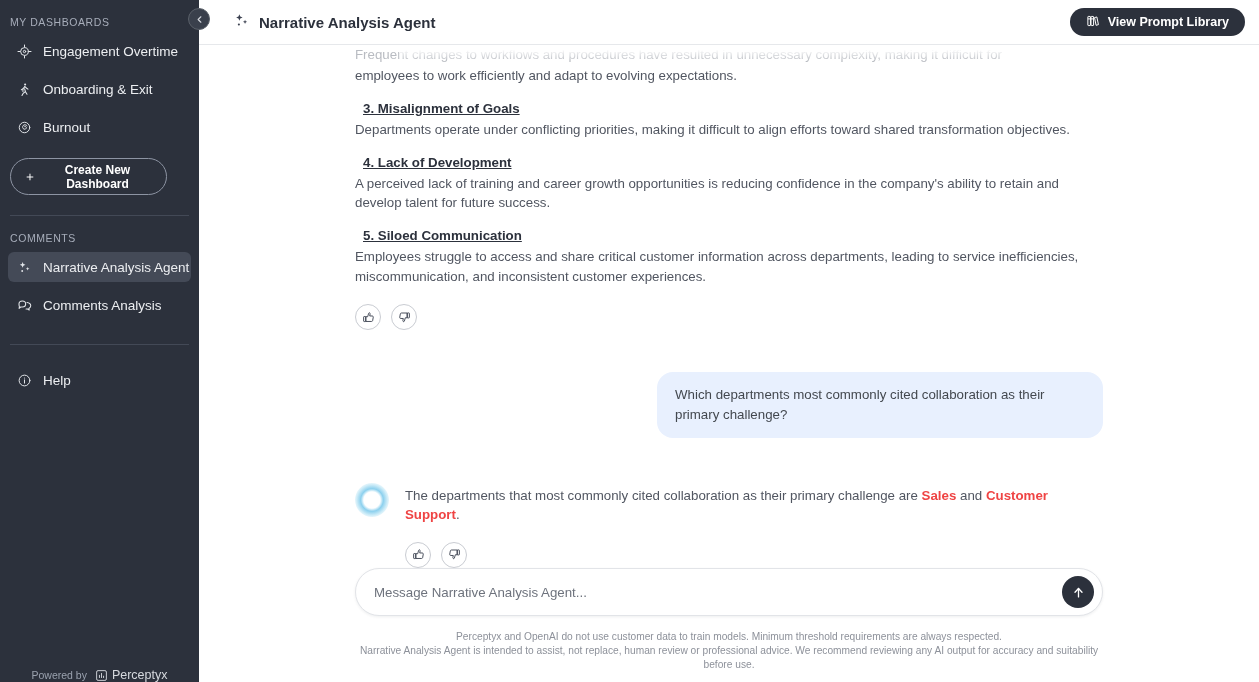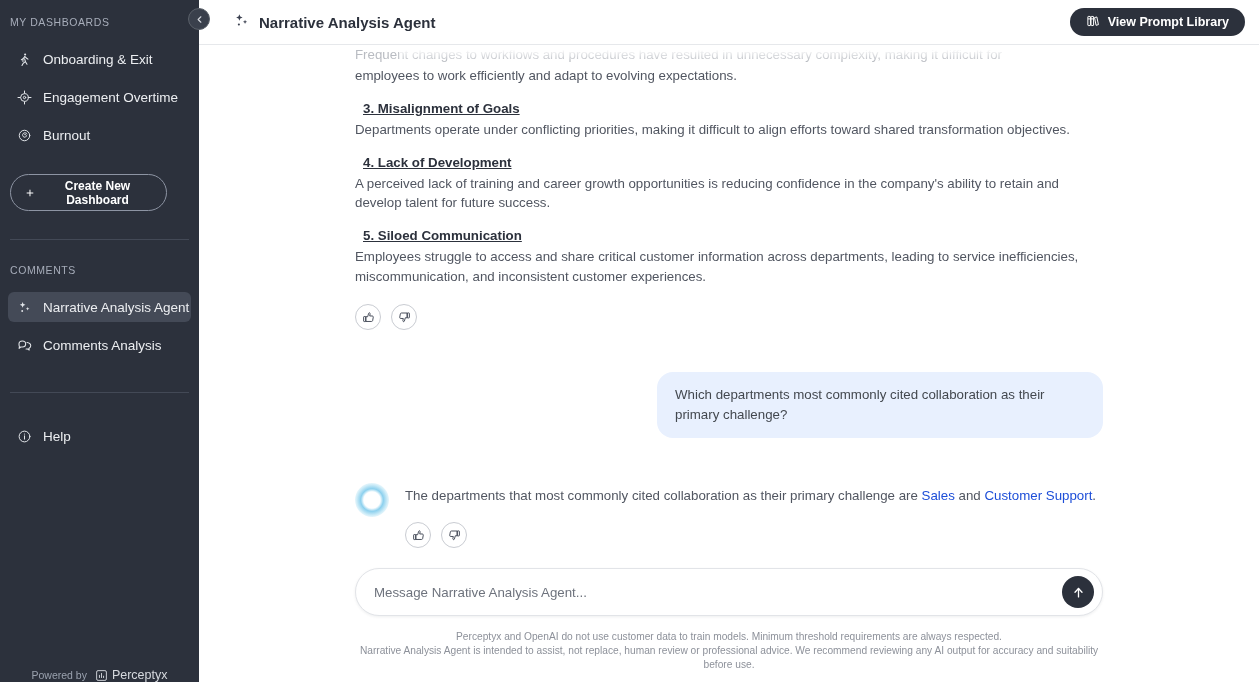--- a/index.html
+++ b/index.html
@@ -12,21 +12,20 @@
   .app { display: flex; width: 1259px; height: 682px; position: relative; }
 
   
   .sidebar {
     width: 199px; height: 682px;
     background: #2c313c;
     color: #e8eaed;
     display: flex; flex-direction: column;
     position: relative;
     flex: 0 0 199px;
-    gap: 8px;
   }
   .section-label {
     font-size: 10.5px; letter-spacing: .055em;
     color: #a7adba; text-transform: uppercase;
     padding: 16px 0 4px 10px;
   }
   .nav-list { display: flex; flex-direction: column; padding: 0 8px; }
   .nav-item {
     display: flex; align-items: center; gap: 10px;
     height: 30px; padding: 0 8px; margin: 4px 0;
@@ -109,21 +108,21 @@
 
   .assistant-row { display: flex; gap: 16px; margin-top: 48px; align-items: flex-start; }
   .avatar {
     width: 34px; height: 34px; flex: 0 0 34px; margin-top: -3px;
     border-radius: 50%;
     background:
       radial-gradient(circle at 50% 50%, #ffffff 0 28%, rgba(255,255,255,.9) 34%, rgba(120,200,235,.85) 47%, rgba(150,215,240,.45) 64%, rgba(255,255,255,0) 78%);
   }
   .assistant-body { flex: 1; }
   .assistant-body p { color: #515661; font-size: 13.3px; line-height: 19.4px; }
-  .assistant-body b { color: #1d4ed8; font-weight: 400; }
+  .assistant-body b { color: #ef4444; font-weight: 700; }
 
   
   .composer-wrap { padding: 0 0 10px 0; background: #fff; }
   .composer {
     width: 748px; margin: 0 auto; height: 48px;
     border: 1px solid #e2e4e8; border-radius: 26px; background: #fff;
     display: flex; align-items: center; padding: 0 8px 0 18px;
     box-shadow: 0 1px 3px rgba(20,25,40,.07);
   }
   .composer input {
@@ -151,43 +150,43 @@
       <svg width="11" height="11" viewBox="0 0 24 24" fill="none" stroke="#d4d7dd" stroke-width="2.4" stroke-linecap="round" stroke-linejoin="round">
           <polyline points="15 18 9 12 15 6"></polyline>
         </svg>
     </div>
 
     <div class="section-label">MY DASHBOARDS</div>
 
     <div class="nav-list">
       <div class="nav-item">
         <span class="nav-icon">
+          <svg width="15" height="15" viewBox="0 0 24 24" fill="none" stroke="#e3e6ea" stroke-width="1.6" stroke-linecap="round">
+              <circle cx="12" cy="12" r="6.2"></circle>
+              <circle cx="12" cy="12" r="1.9"></circle>
+              <line x1="12" y1="1.6" x2="12" y2="5"></line>
+              <line x1="12" y1="19" x2="12" y2="22.4"></line>
+              <line x1="1.6" y1="12" x2="5" y2="12"></line>
+              <line x1="19" y1="12" x2="22.4" y2="12"></line>
+            </svg>
+        </span>
+        <span>Engagement Overtime</span>
+      </div>
+      <div class="nav-item">
+        <span class="nav-icon">
           <svg width="15" height="15" viewBox="0 0 24 24" fill="none" stroke="#e3e6ea" stroke-width="1.7" stroke-linecap="round" stroke-linejoin="round">
               <circle cx="13" cy="4" r="1.7" fill="#e3e6ea" stroke="none"></circle>
               <path d="M12.5 7.5 L9.5 11 L9.5 15"></path>
               <path d="M12.5 7.5 L15.5 10 L17.5 11.5"></path>
               <path d="M12.2 11 L13.5 15.5 L16 19.5"></path>
               <path d="M13.5 15.5 L10 18 L8 21.5"></path>
               <path d="M9.5 11 L7 12.5"></path>
             </svg>
         </span>
         <span>Onboarding &amp; Exit</span>
-      </div>
-      <div class="nav-item">
-        <span class="nav-icon">
-          <svg width="15" height="15" viewBox="0 0 24 24" fill="none" stroke="#e3e6ea" stroke-width="1.6" stroke-linecap="round">
-              <circle cx="12" cy="12" r="6.2"></circle>
-              <circle cx="12" cy="12" r="1.9"></circle>
-              <line x1="12" y1="1.6" x2="12" y2="5"></line>
-              <line x1="12" y1="19" x2="12" y2="22.4"></line>
-              <line x1="1.6" y1="12" x2="5" y2="12"></line>
-              <line x1="19" y1="12" x2="22.4" y2="12"></line>
-            </svg>
-        </span>
-        <span>Engagement Overtime</span>
       </div>
       <div class="nav-item">
         <span class="nav-icon">
           <svg width="15" height="15" viewBox="0 0 24 24" fill="none" stroke="#e3e6ea" stroke-width="1.55" stroke-linecap="round">
               <circle cx="12" cy="12" r="8.4"></circle>
               <path d="M16 9.2 C14.6 7.2 11.4 7 9.8 8.9 C8.2 10.8 8.9 13.8 11.3 14.6 C13.2 15.2 15 14 15 12.3 C15 10.9 13.7 10 12.4 10.4"></path>
             </svg>
         </span>
         <span>Burnout</span>
       </div>

